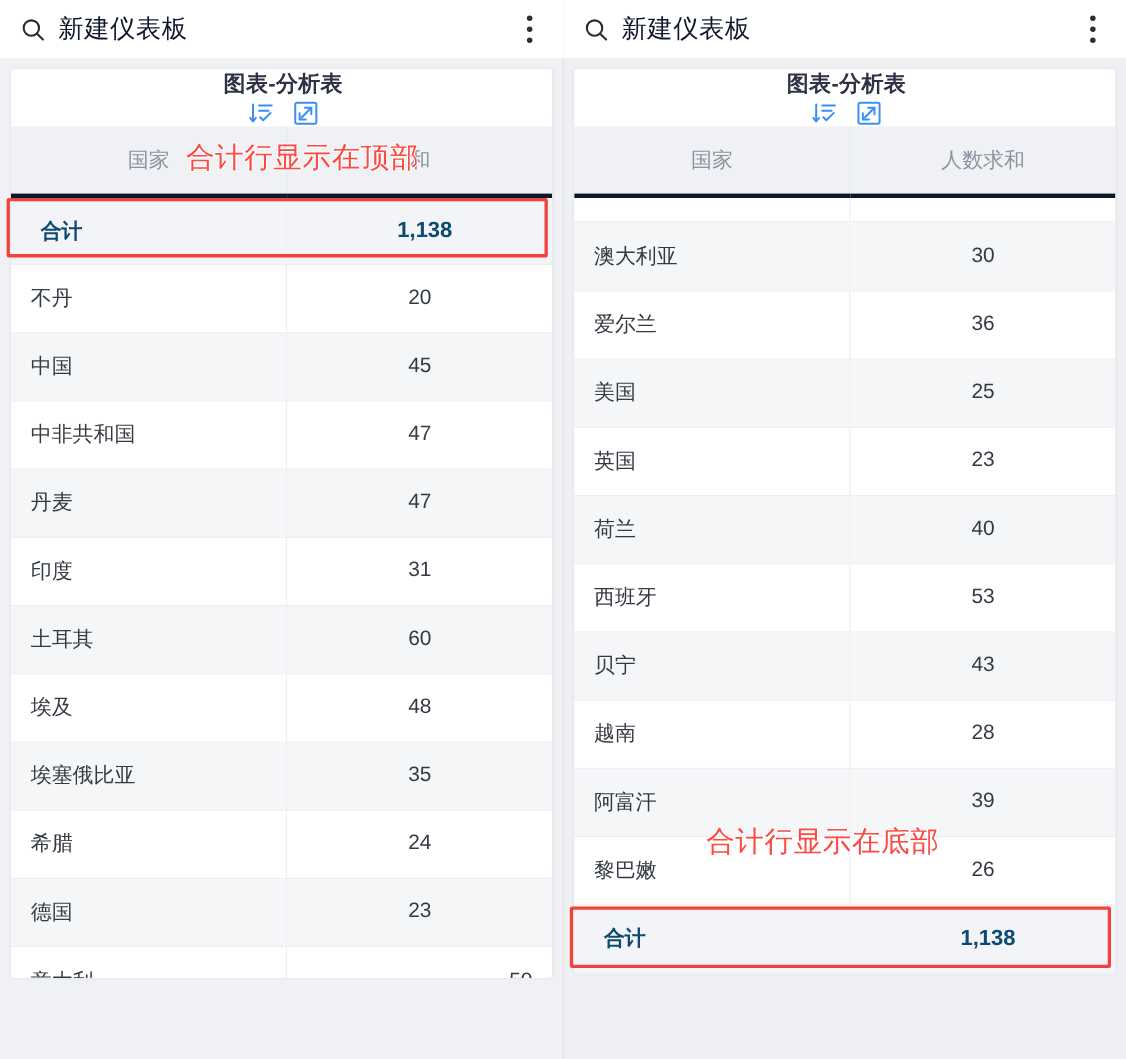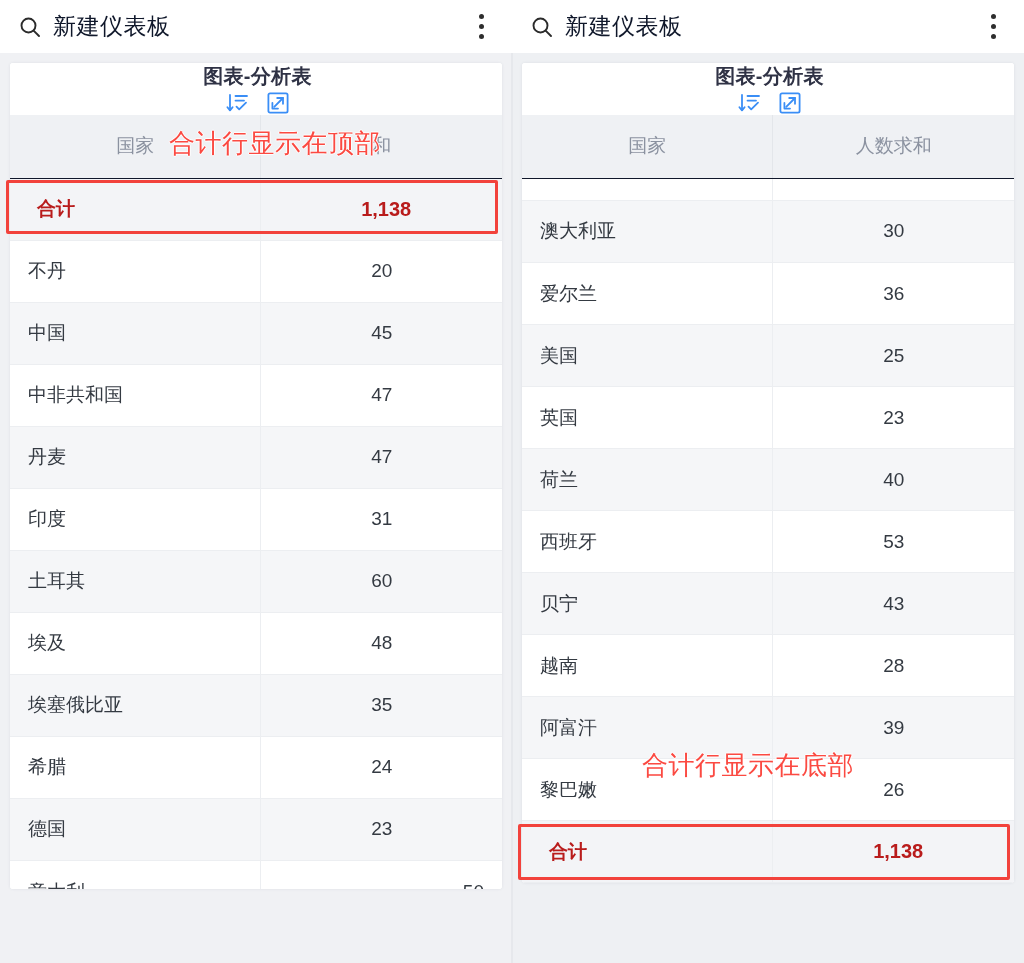--- a/index.html
+++ b/index.html
@@ -81,21 +81,21 @@
   .tbl col.c2 { width: 49%; }
 
   .thead-row th {
     background: #eff1f4;
     height: 63px;
     font-size: 19px;
     font-weight: 400;
     color: #8b92a0;
     text-align: center;
     vertical-align: middle;
-    border-bottom: 1px solid #0f172a;
+    border-bottom: 4px solid #0f172a;
     padding: 0 18px;
     margin-top: 40px;
   }
   .thead-row th.col-a { border-right: 1px solid #e3e6ea; }
 
   .tbl td {
     height: 62px;
     font-size: 19px;
     color: #343a42;
     vertical-align: middle;
@@ -106,21 +106,21 @@
   }
   .tbl td.name { text-align: left; border-right: 1px solid #eceef1; }
   .tbl td.val  { text-align: center; }
 
   tr.odd  td { background: #ffffff; }
   tr.even td { background: #f5f6f8; }
 
   tr.total td {
     background: #f3f4f7;
     font-weight: 700;
-    color: #b91c1c;
+    color: #0c4a6e;
     border-bottom: 1px solid #eceef1;
     padding-left: 27px;
   }
   tr.total td.val { font-size: 20px; }
 
   
   .hl-box {
     position: absolute;
     border: 3px solid #f2423c;
     border-radius: 2px;

